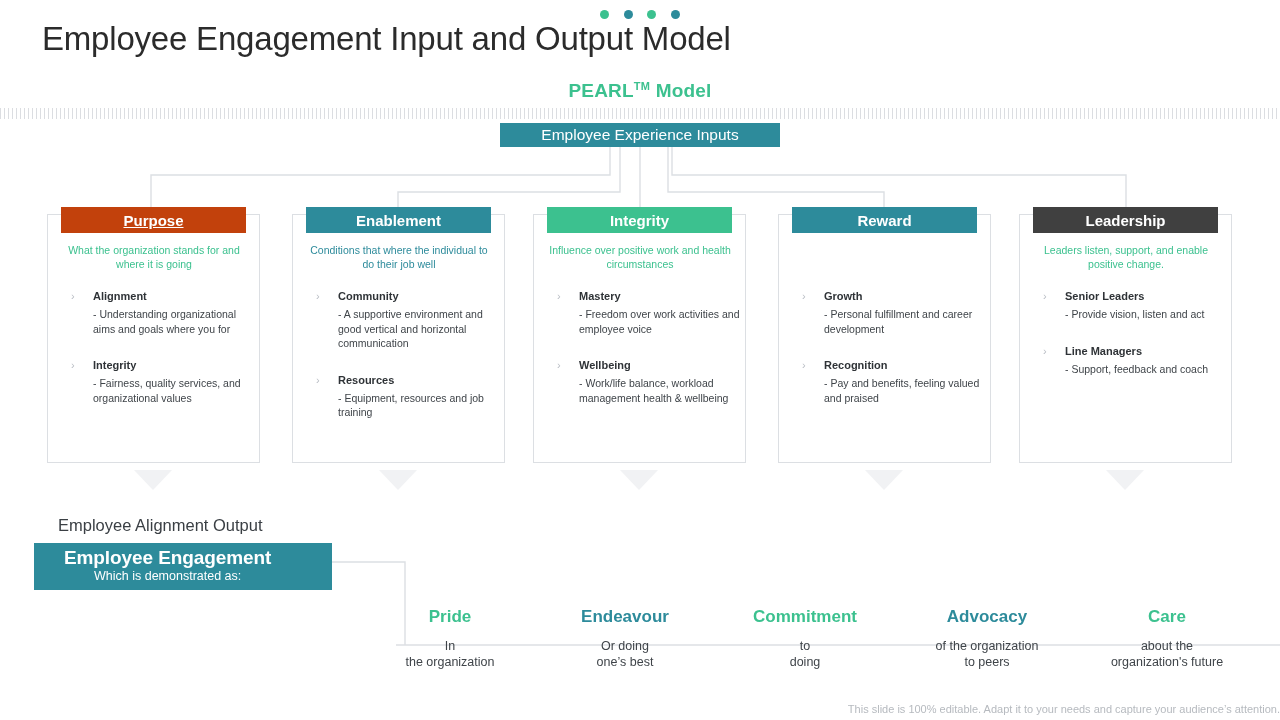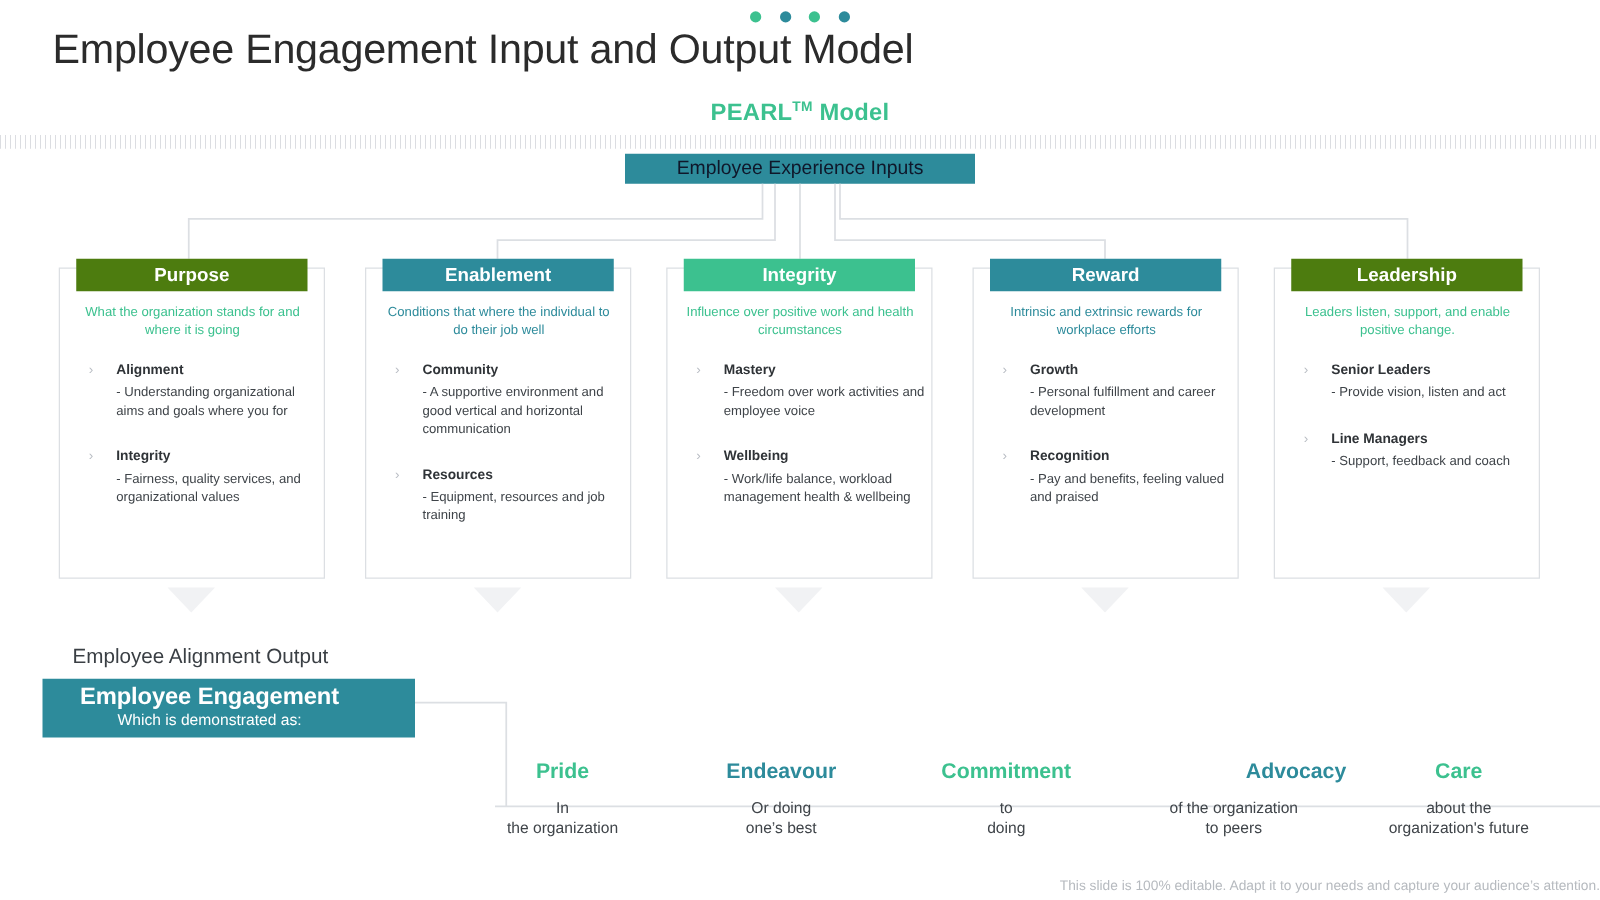--- a/index.html
+++ b/index.html
@@ -32,21 +32,21 @@
   .tickband {
     position: absolute; left: 0; top: 108px; width: 1280px; height: 11px;
     background-image: repeating-linear-gradient(to right,
        #d5d7dc 0px, #d5d7dc 1px, #ffffff 1px, #ffffff 4px);
     opacity: .85;
   }
 
   
   .input-bar {
     position: absolute; left: 500px; top: 123px; width: 280px; height: 24px;
-    background: #2d8b9b; color: #0f172a; font-size: 15.5px;
+    background: #2d8b9b; color: #ffffff; font-size: 15.5px;
     display: flex; align-items: center; justify-content: center;
   }
 
   
   .connectors { position: absolute; left: 0; top: 0; width: 1280px; height: 720px; pointer-events: none; }
 
   
   .cards { position: absolute; left: 0; top: 207px; width: 1280px; height: 256px; }
   .card { position: absolute; top: 0; width: 213px; height: 256px; }
   .card .frame {
@@ -140,21 +140,21 @@
     </g>
     <g stroke="#dcdfe3" stroke-width="1.4" fill="none">
       <path d="M332 562 H405 V645"></path>
       <path d="M396 645 H1280"></path>
     </g>
   </svg>
 
   <div class="cards">
       <div class="card" style="left: 47px;">
         <div class="frame"></div>
-        <div class="cap" style="background: #4d7c0f;">Purpose</div>
+        <div class="cap" style="background: #c2410c; text-decoration: underline;">Purpose</div>
         <div class="desc" style="color: rgb(60, 193, 143);">What the organization stands for and where it is going</div>
         <div class="items">
           <div class="item" style="margin-top: 0px;">
             <span class="chev">›</span>
             <div class="term">Alignment</div>
             <div class="detail">- Understanding organizational aims and goals where you for</div>
           </div>
           <div class="item" style="margin-top: 22px;">
             <span class="chev">›</span>
             <div class="term">Integrity</div>
@@ -192,37 +192,36 @@
           <div class="item" style="margin-top: 22px;">
             <span class="chev">›</span>
             <div class="term">Wellbeing</div>
             <div class="detail">- Work/life balance, workload management health &amp; wellbeing</div>
           </div>
         </div>
       </div>
       <div class="card" style="left: 778px;">
         <div class="frame"></div>
         <div class="cap" style="background: rgb(45, 139, 155);">Reward</div>
-        <div class="desc" style="color: rgb(45, 139, 155);">Intrinsic and extrinsic rewards for workplace efforts</div>
         <div class="items">
           <div class="item" style="margin-top: 0px;">
             <span class="chev">›</span>
             <div class="term">Growth</div>
             <div class="detail">- Personal fulfillment and career development</div>
           </div>
           <div class="item" style="margin-top: 22px;">
             <span class="chev">›</span>
             <div class="term">Recognition</div>
             <div class="detail">- Pay and benefits, feeling valued and praised</div>
           </div>
         </div>
       </div>
       <div class="card" style="left: 1019px;">
         <div class="frame"></div>
-        <div class="cap" style="background: #4d7c0f; text-align: center;">Leadership</div>
+        <div class="cap" style="background: #404040; text-align: center;">Leadership</div>
         <div class="desc" style="color: rgb(60, 193, 143);">Leaders listen, support, and enable positive change.</div>
         <div class="items">
           <div class="item" style="margin-top: 0px;">
             <span class="chev">›</span>
             <div class="term">Senior Leaders</div>
             <div class="detail">- Provide vision, listen and act</div>
           </div>
           <div class="item" style="margin-top: 22px;">
             <span class="chev">›</span>
             <div class="term">Line Managers</div>
@@ -255,21 +254,21 @@
         </div>
       </div>
       <div class="out" style="left: 355px;">
         <div class="h" style="color: rgb(60, 193, 143);">Commitment</div>
         <div class="s">
           <div>to</div>
           <div>doing</div>
         </div>
       </div>
       <div class="out" style="left: 537px;">
-        <div class="h" style="color: rgb(45, 139, 155); text-align: right;">Advocacy</div>
+        <div class="h" style="color: rgb(45, 139, 155);">Advocacy</div>
         <div class="s">
           <div>of the organization</div>
           <div>to peers</div>
         </div>
       </div>
       <div class="out" style="left: 717px;">
         <div class="h" style="color: rgb(60, 193, 143);">Care</div>
         <div class="s">
           <div>about the</div>
           <div>organization's future</div>

